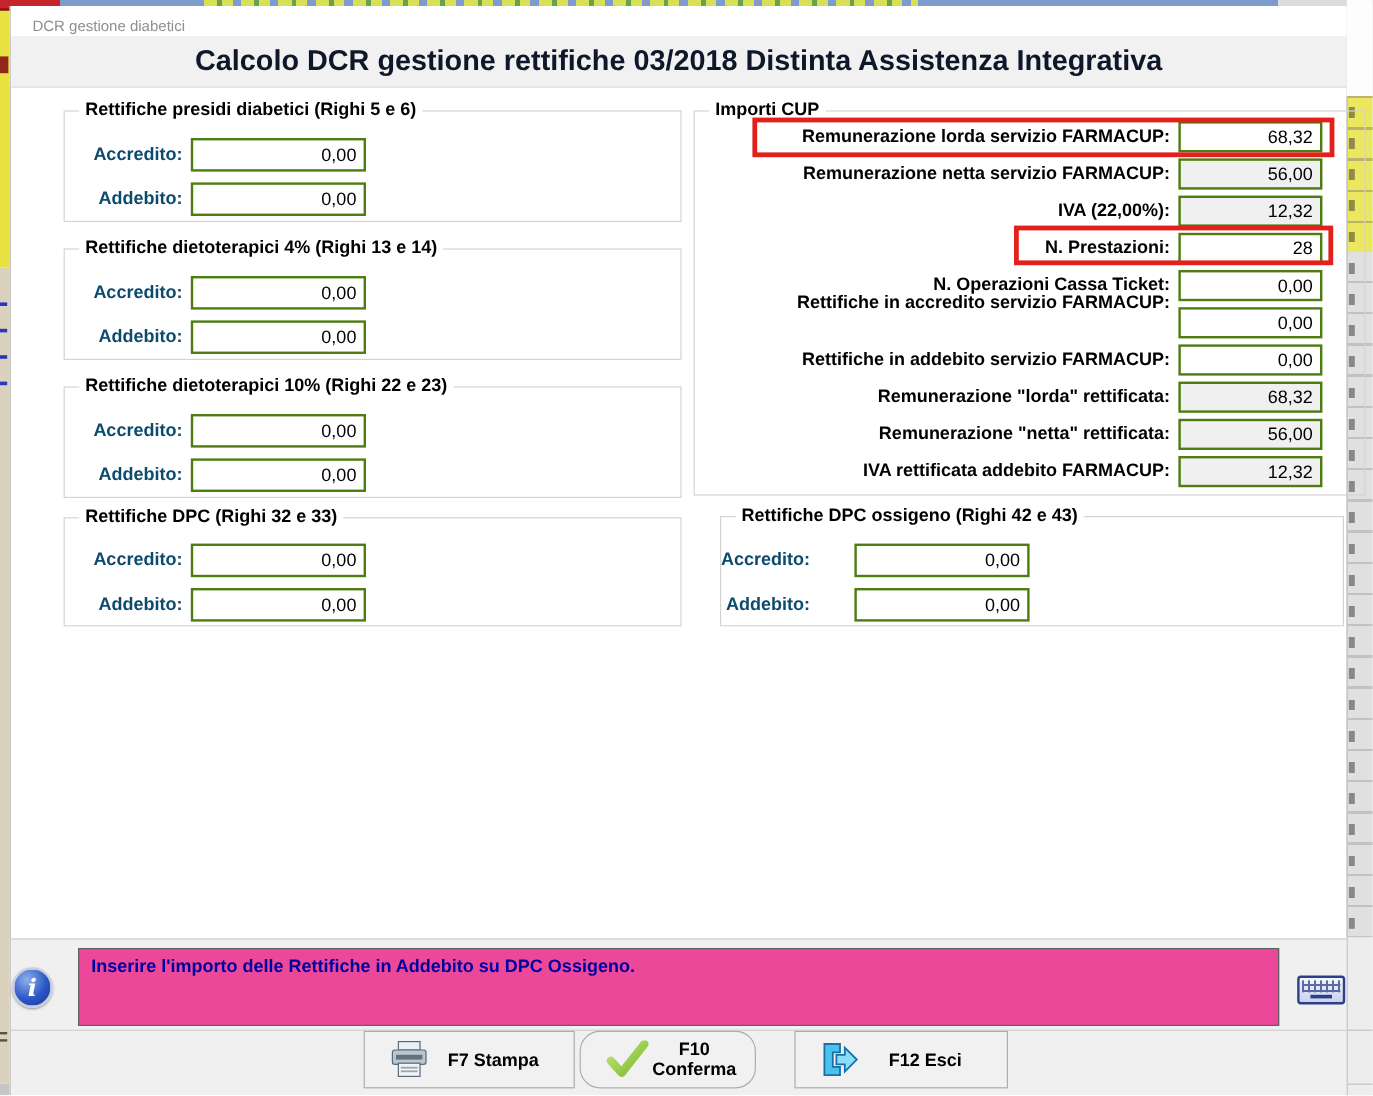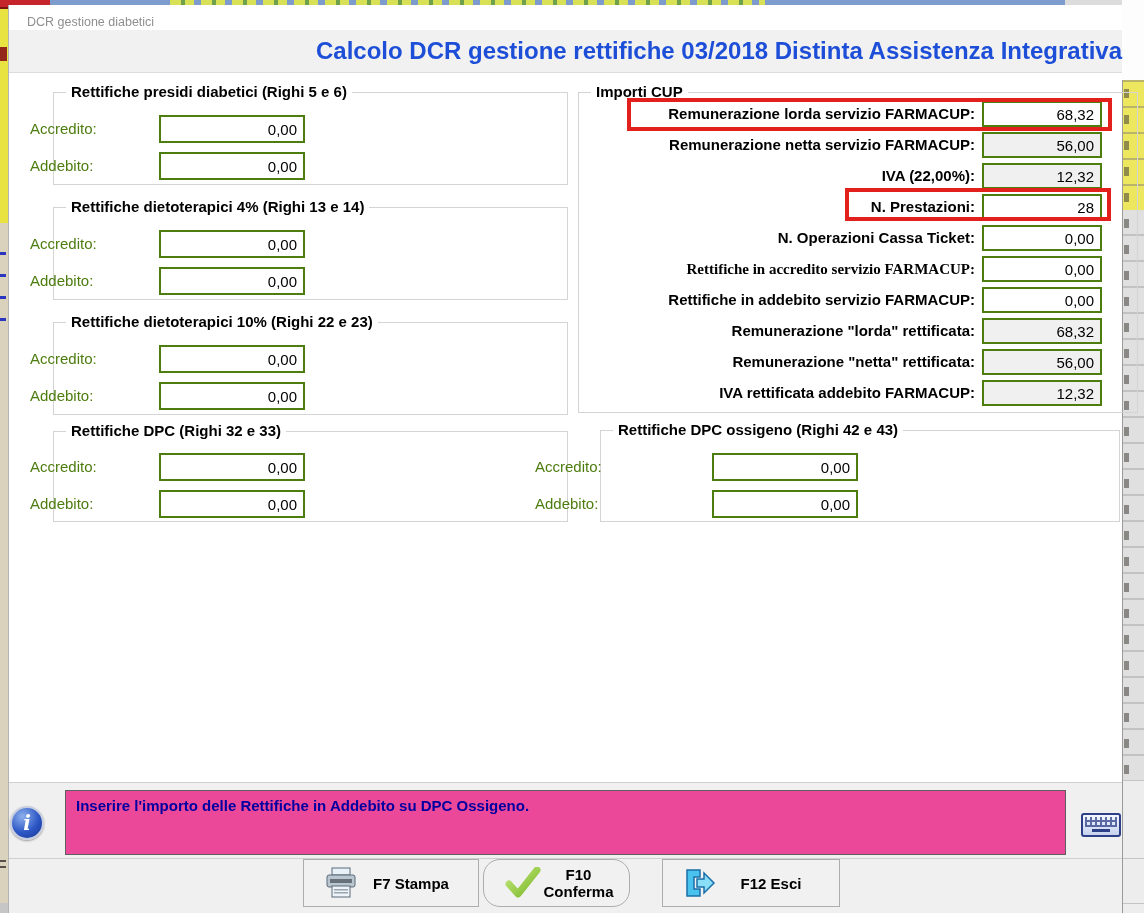--- a/index.html
+++ b/index.html
@@ -32,28 +32,28 @@
   .rs-bottom { left:1123px; top:780px; width:21px; height:133px; background:#ededed;
     border-top:1px solid #c4c4c4; }
   .rs-line { position:absolute; left:1123px; width:21px; height:1px; background:#c4c4c4; }
   
   .main-window { position:absolute; left:8px; top:5px; width:1114px; height:908px;
     background:#fff; border-left:1px solid #b3b3b3; }
   .titlebar { position:absolute; left:9px; top:5px; width:1113px; height:25px; background:#fff; }
   .titlebar-text { position:absolute; left:18px; top:10px; font-size:12.5px; color:#8f8f8f; }
   .header-band { position:absolute; left:9px; top:30px; width:1113px; height:43px;
     background:#f1f1f1; border-bottom:1px solid #dcdcdc; }
-  .header-title { width:100%; text-align:right; line-height:42px;
-    font-size:24px; font-weight:bold; color:#1d4ed8; white-space:nowrap; }
+  .header-title { width:100%; text-align:center; line-height:42px;
+    font-size:24px; font-weight:bold; color:#0f172a; white-space:nowrap; }
   
   .fs { position:absolute; border:1px solid #d4d4d4;margin-left:28px; }
   .fs-legend { position:absolute; top:-10px; left:12px; background:#fff; padding:0 5px;
     font-size:15px; font-weight:bold; color:#000; white-space:nowrap; }
-  .lbl { position:absolute; font-size:15px; font-weight:normal; color:#4d7c0f;
-    line-height:28px; height:28px; white-space:nowrap; }
+  .lbl { position:absolute; font-size:15px; font-weight:bold; color:#0c4a6e;
+    text-align:right; line-height:28px; height:28px; white-space:nowrap; }
   .field { position:absolute; border:2px solid #4d7c0f; background:#fff;
     font-size:15px; color:#000; text-align:right; padding-right:6px; }
   .field.ro { background:#f0f0f0; }
   .fld28 { height:28px; line-height:26px; width:146px; }
   .fld26 { height:26px; line-height:24px; width:120px; }
   .cup-lbl { position:absolute; left:560px; width:415px; font-size:15px; font-weight:bold;
     color:#000; text-align:right; line-height:26px; height:26px; white-space:nowrap; }
   
   .hl { position:absolute; border:4px solid #e2211c; z-index:6; pointer-events:none; }
   
@@ -157,21 +157,21 @@
   <div class="cup-lbl" style="top:101px;">Remunerazione lorda servizio FARMACUP:</div>
   <div class="field fld26" style="left:982px; top:101px;">68,32</div>
   <div class="cup-lbl" style="top:132px;">Remunerazione netta servizio FARMACUP:</div>
   <div class="field fld26 ro" style="left:982px; top:132px;">56,00</div>
   <div class="cup-lbl" style="top:163px;">IVA (22,00%):</div>
   <div class="field fld26 ro" style="left:982px; top:163px;">12,32</div>
   <div class="cup-lbl" style="top:194px;">N. Prestazioni:</div>
   <div class="field fld26" style="left:982px; top:194px;">28</div>
   <div class="cup-lbl" style="top:225px;">N. Operazioni Cassa Ticket:</div>
   <div class="field fld26" style="left:982px; top:225px;">0,00</div>
-  <div class="cup-lbl" style="top:256px;font-family:Liberation Serif, serif;">Rettifiche in accredito servizio FARMACUP:</div>
+  <div class="cup-lbl" style="top:240px;">Rettifiche in accredito servizio FARMACUP:</div>
   <div class="field fld26" style="left:982px; top:256px;">0,00</div>
   <div class="cup-lbl" style="top:287px;">Rettifiche in addebito servizio FARMACUP:</div>
   <div class="field fld26" style="left:982px; top:287px;">0,00</div>
   <div class="cup-lbl" style="top:318px;">Remunerazione "lorda" rettificata:</div>
   <div class="field fld26 ro" style="left:982px; top:318px;">68,32</div>
   <div class="cup-lbl" style="top:349px;">Remunerazione "netta" rettificata:</div>
   <div class="field fld26 ro" style="left:982px; top:349px;">56,00</div>
   <div class="cup-lbl" style="top:380px;">IVA rettificata addebito FARMACUP:</div>
   <div class="field fld26 ro" style="left:982px; top:380px;">12,32</div>
 

